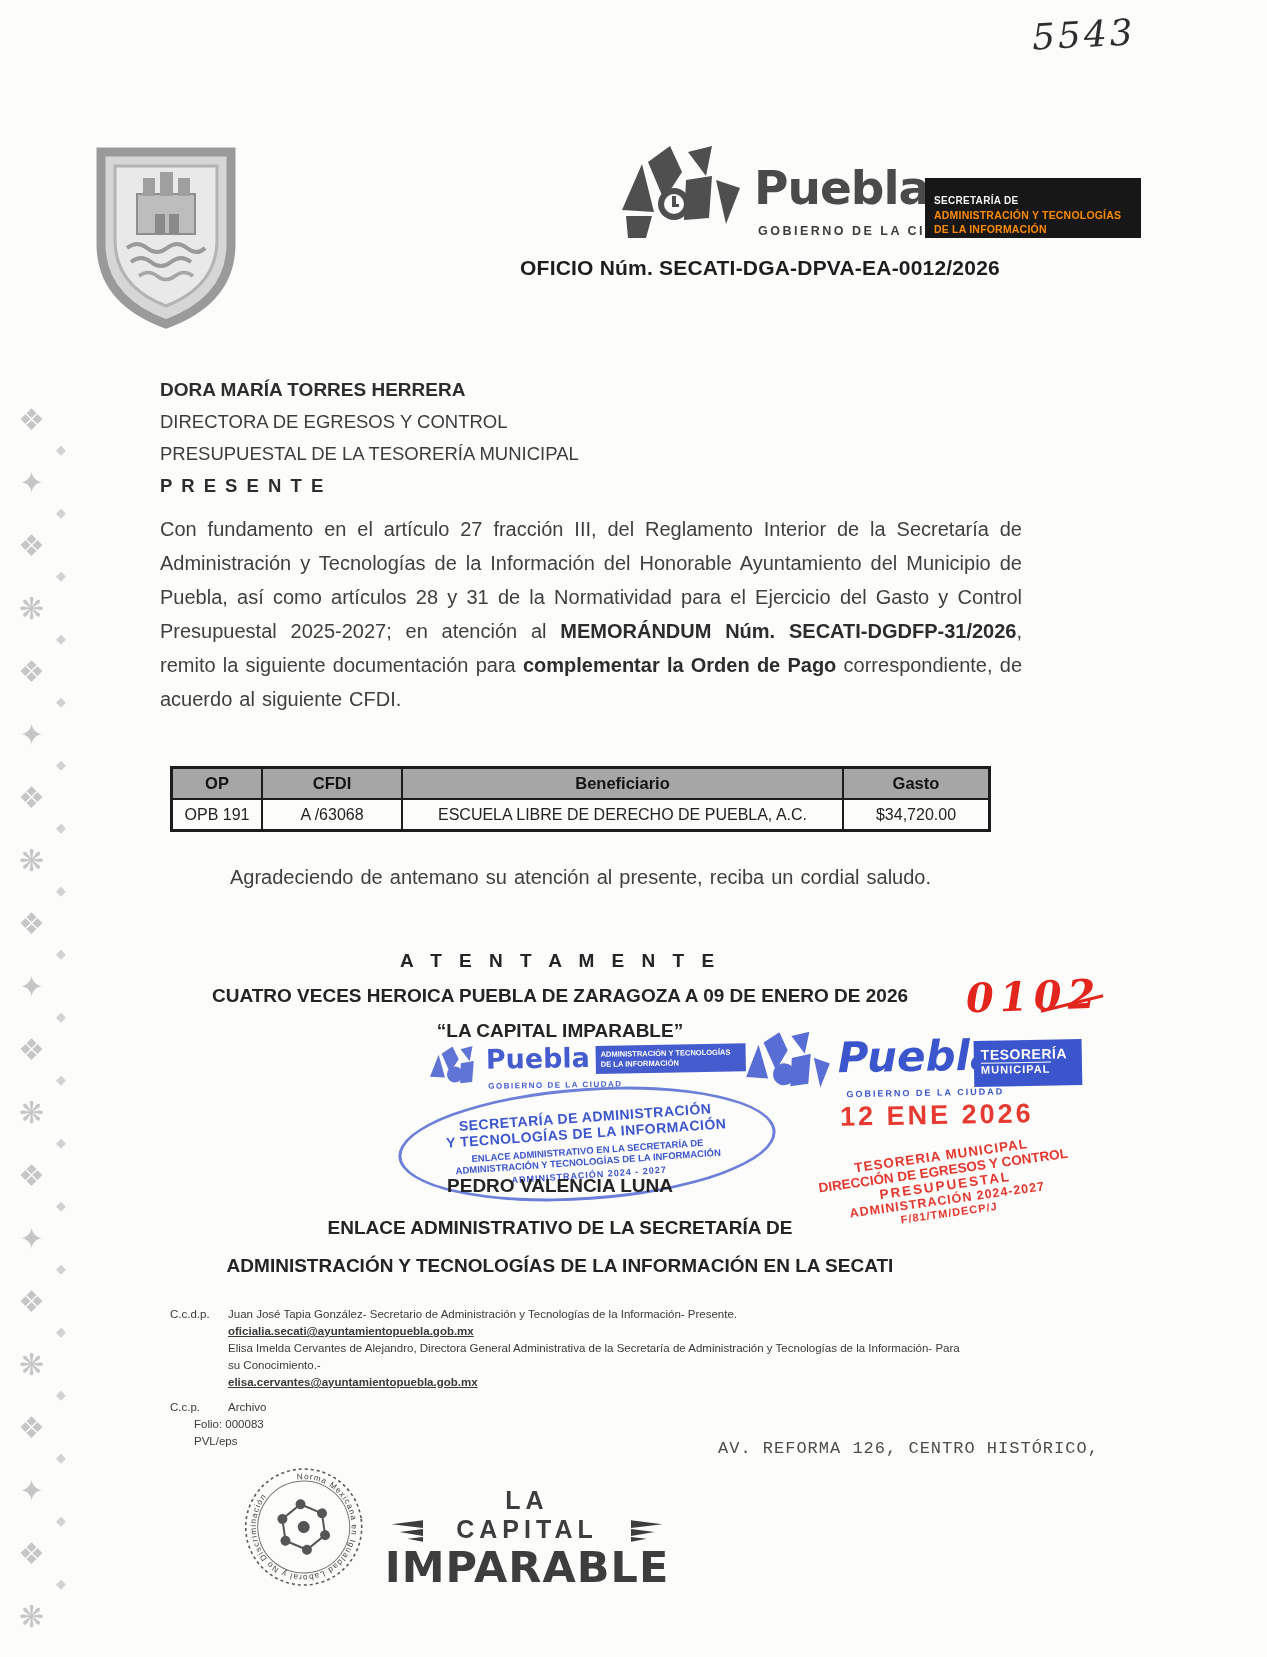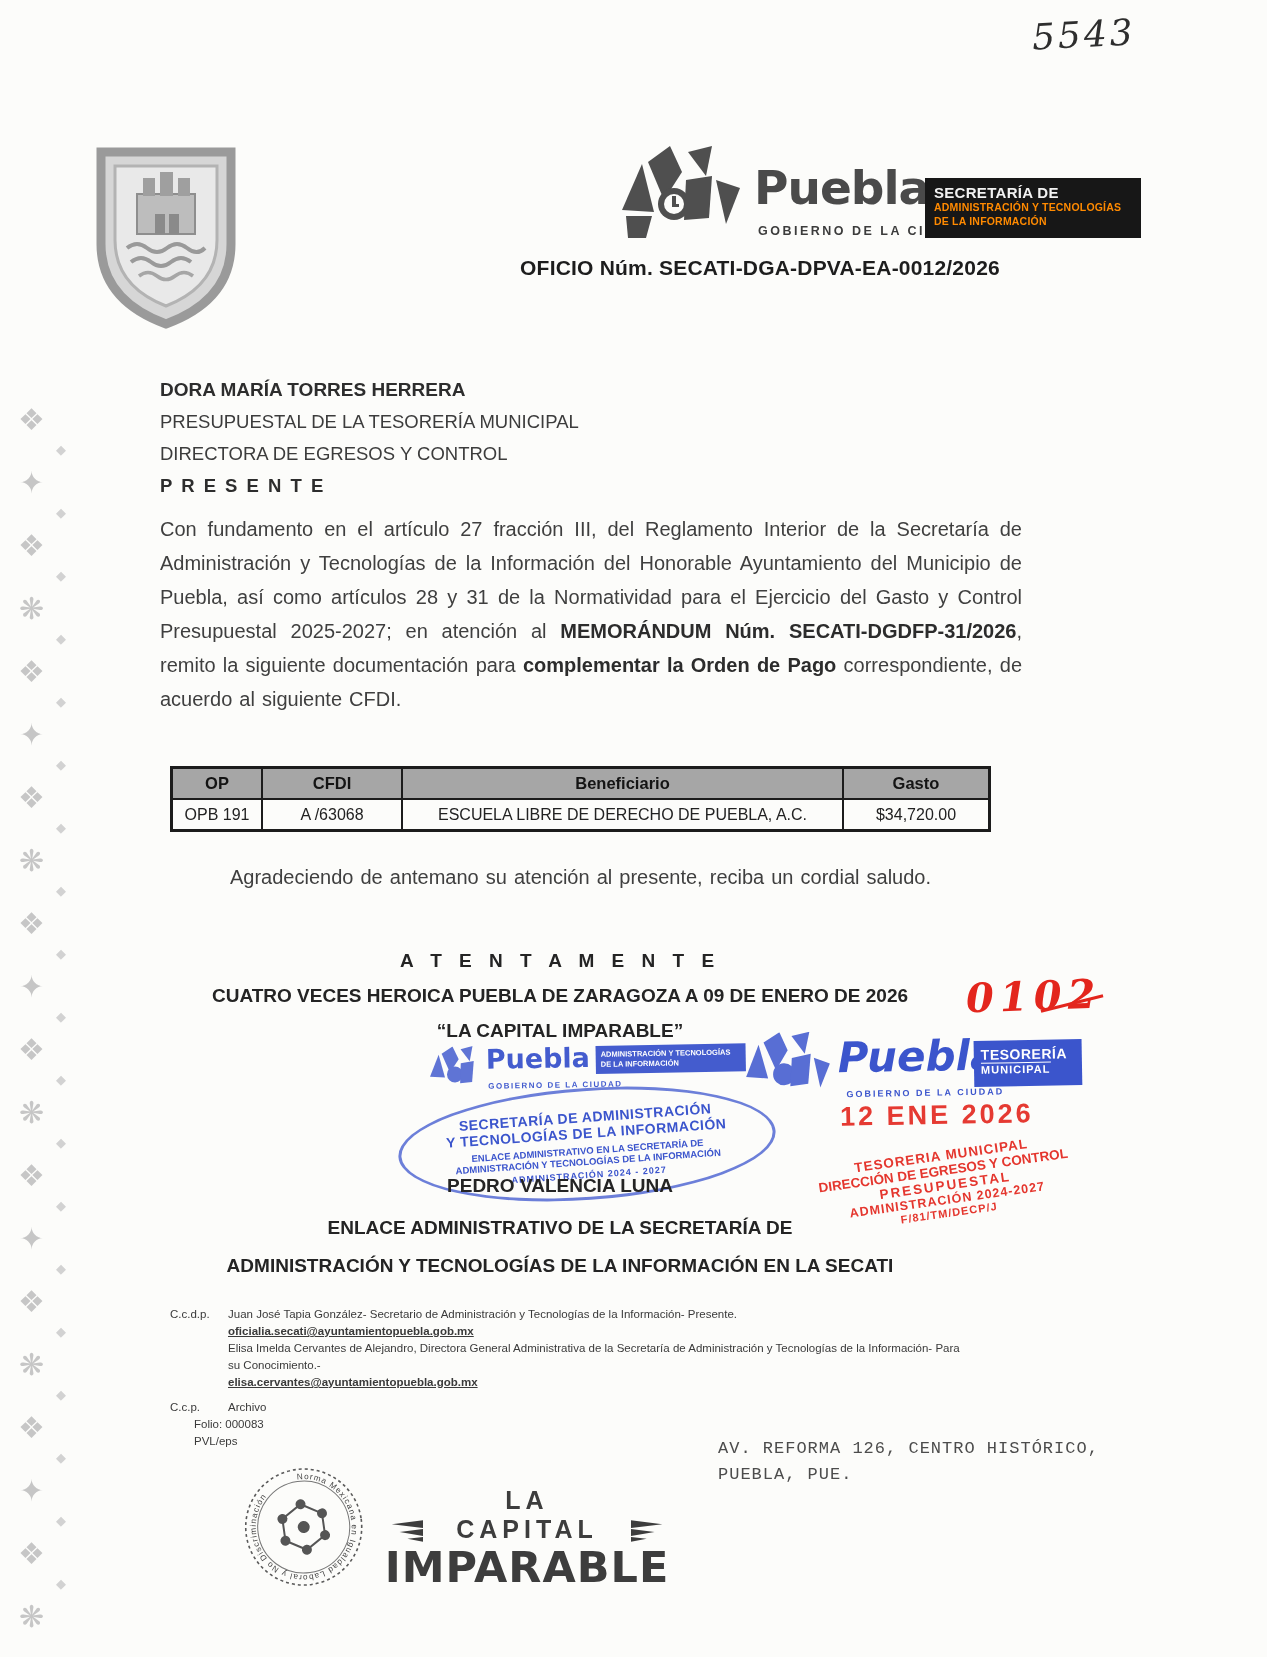--- a/index.html
+++ b/index.html
@@ -34,21 +34,21 @@
 
   
   .header-logo { position:absolute; left:616px; top:144px; width:530px; height:105px; }
   .logo-icon { position:absolute; left:0; top:2px; }
   .brand { position:absolute; left:138px; top:16px; font-family:"DejaVu Sans",sans-serif;
            font-weight:700; font-size:47px; color:#4a4a4a; letter-spacing:-1px; }
   .brand-sub { position:absolute; left:142px; top:80px; font-size:12.5px; font-weight:700;
                letter-spacing:2.5px; color:#3c3c3c; }
   .dept-box { position:absolute; left:309px; top:34px; width:216px; height:60px; background:#171717;
               padding:8px 9px 0 9px; line-height:14px; }
-  .dept-l1 { color:#f2f2f2; font-size:15px; font-weight:700; letter-spacing:.3px; }
+  .dept-l1 { color:#f2f2f2; font-size:10px; font-weight:700; letter-spacing:.3px;margin-top:8px; }
   .dept-l2, .dept-l3 { color:#ff8a00; font-size:10.5px; font-weight:700; letter-spacing:.2px; }
 
   .oficio-line { position:absolute; left:480px; top:256px; width:560px; text-align:center;
                  font-size:21px; font-weight:700; color:#1d1d1d; letter-spacing:.2px; }
 
   
   .recipient { position:absolute; left:160px; top:374px; line-height:32px; }
   .recipient .r-name { font-size:19px; font-weight:700; color:#2d2d2d; }
   .recipient .r-line { font-size:18.5px; color:#3c3c3c; }
   .recipient .r-presente { font-size:18.5px; font-weight:700; color:#2d2d2d; letter-spacing:2px; }
@@ -189,22 +189,22 @@
       <div class="dept-l1">SECRETARÍA DE</div>
       <div class="dept-l2">ADMINISTRACIÓN Y TECNOLOGÍAS</div>
       <div class="dept-l3">DE LA INFORMACIÓN</div>
     </div>
   </div>
 
   <div class="oficio-line">OFICIO Núm. SECATI-DGA-DPVA-EA-0012/2026</div>
 
   <div class="recipient">
     <div class="r-name">DORA MARÍA TORRES HERRERA</div>
+    <div class="r-line">DIRECTORA DE EGRESOS Y CONTROL</div>
     <div class="r-line">PRESUPUESTAL DE LA TESORERÍA MUNICIPAL</div>
-    <div class="r-line">DIRECTORA DE EGRESOS Y CONTROL</div>
     <div class="r-presente">P R E S E N T E</div>
   </div>
 
   <div class="body-p1"><span>Con fundamento en el artículo 27 fracción III, del Reglamento Interior de la Secretaría de Administración y Tecnologías de la Información del Honorable Ayuntamiento del Municipio de Puebla, así como artículos 28 y 31 de la Normatividad para el Ejercicio del Gasto y Control Presupuestal 2025-2027; en atención al </span><b>MEMORÁNDUM Núm. SECATI-DGDFP-31/2026</b><span>, remito la siguiente documentación para </span><b>complementar la Orden de Pago</b><span> correspondiente, de acuerdo al siguiente CFDI.</span></div>
 
   <div class="doc-table">
     <div class="cell th">OP</div>
     <div class="cell th">CFDI</div>
     <div class="cell th">Beneficiario</div>
     <div class="cell th">Gasto</div>
@@ -302,21 +302,20 @@
         <div class="cc-label">C.c.p.</div>
         <div class="cc-text">Archivo</div>
       </div>
       <div class="ccp-indent">Folio: 000083</div>
       <div class="ccp-indent">PVL/eps</div>
     </div>
   </div>
 
   <div class="address">
     <div>AV. REFORMA 126, CENTRO HISTÓRICO,</div>
-    <div>PUEBLA, PUE.</div>
   </div>
 
   <div class="nmx-seal">
     <svg width="122" height="122" viewBox="0 0 122 122">
       <defs>
           <path id="nmxcirc" d="M61,13 a48,48 0 1,1 -0.01,0"></path>
         </defs>
       <circle cx="61" cy="61" r="58" fill="none" stroke="#5a5a5a" stroke-width="1.6" stroke-dasharray="3 3"></circle>
       <circle cx="61" cy="61" r="46" fill="none" stroke="#777" stroke-width="1"></circle>
       <g stroke="#555" stroke-width="2" fill="none">

